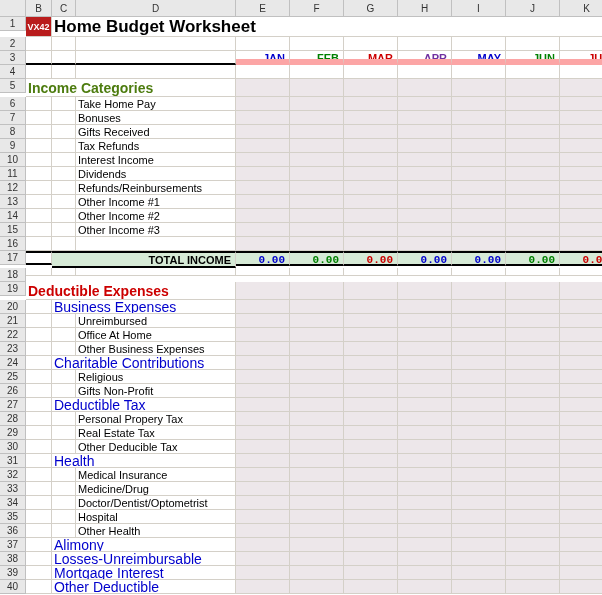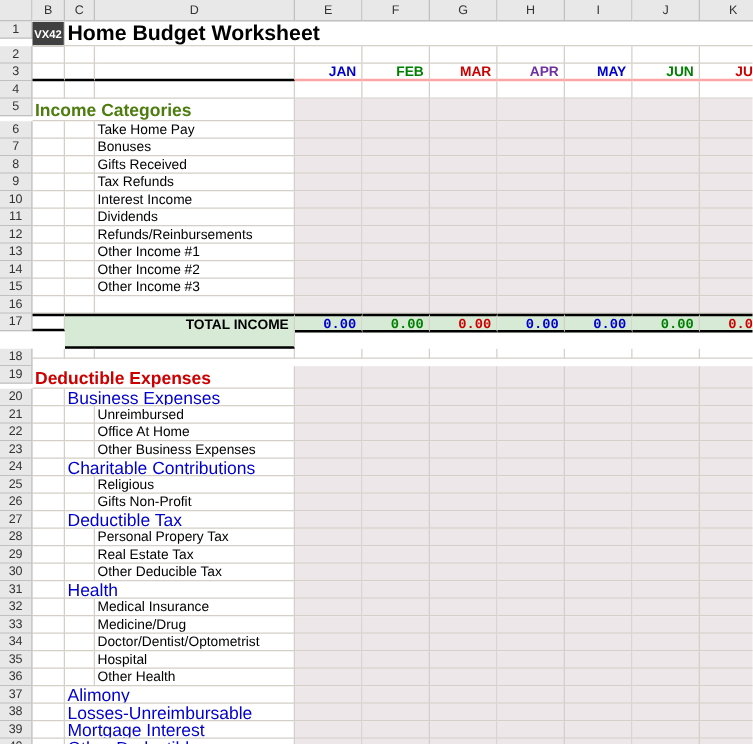--- a/index.html
+++ b/index.html
@@ -3,22 +3,22 @@
 <meta charset="utf-8">
 <style>
 * { margin:0; padding:0; box-sizing:border-box; }
 body { font-family:Arial,sans-serif; font-size:11px; background:#fff; color:#000; width:602px; }
 .sheet { display:grid; grid-template-columns:26px 26px 24px 160px repeat(7,54px); }
 .hdr { background:#e8e8e8; border:1px solid #c0c0c0; border-top:none; border-left:none; text-align:center; font-size:10px; color:#333; height:17px; line-height:17px; position:sticky; top:0; }
 .hdr.corner { background:#e8e8e8; }
 .rh { background:#e8e8e8; border:1px solid #c0c0c0; border-top:none; border-left:none; text-align:center; font-size:10px; color:#333; height:14px; line-height:14px; }
 .cell { border-right:1px solid #d4d0c8; border-bottom:1px solid #d4d0c8; height:14px; line-height:14px; padding:0 2px; white-space:nowrap; overflow:hidden; font-size:11px; }
 .title { font-size:17px; font-weight:bold; font-family:Arial,sans-serif; }
-.logo { background:#404040; color:#fff; font-size:9px; font-weight:bold; text-align:center; display:flex; align-items:center; justify-content:center; }
-.mh { text-align:right; font-weight:bold; border-bottom:2px solid #fca5a5; padding-right:4px; }
+.logo { background:#b91c1c; color:#fff; font-size:9px; font-weight:bold; text-align:center; display:flex; align-items:center; justify-content:center; }
+.mh { text-align:right; font-weight:bold; border-bottom:6px solid #fca5a5; padding-right:4px; }
 .mh.blue { color:#0000cc; }
 .mh.red { color:#cc0000; }
 .mh.green { color:#008000; }
 .mh.purple { color:#7030a0; }
 .sec-blue { color:#4d7c0f; font-weight:bold; font-size:14px; }
 .sec-red { color:#cc0000; font-weight:bold; font-size:14px; }
 .sub-blue { color:#0000cc; font-size:14px; }
 .label { padding-left:2px; }
 .tot-label { font-weight:bold; text-align:right; padding-right:4px; }
 .tot-val { text-align:right; font-weight:bold; padding-right:4px;font-family:Liberation Mono, monospace; }
@@ -204,21 +204,21 @@
     <div class="cell"></div>
     <div class="cell band"></div>
     <div class="cell band"></div>
     <div class="cell band"></div>
     <div class="cell band"></div>
     <div class="cell band"></div>
     <div class="cell band"></div>
     <div class="cell band"></div>
     <div class="rh">17</div>
     <div class="cell" style="border-top:2px solid #000;border-bottom:2px solid #000"></div>
-    <div class="cell tot-label" style="grid-column:span 2;background:#d6ead6;border-top:2px solid #000;border-bottom:2px solid #000;height:28px;line-height:15px">TOTAL INCOME</div>
+    <div class="cell tot-label" style="grid-column:span 2;background:#d6ead6;border-top:2px solid #000;border-bottom:2px solid #000;height:17px;line-height:15px">TOTAL INCOME</div>
     <div class="cell tot-val tv-blue" style="background:#d6ead6;border-top:2px solid #000;border-bottom:2px solid #000;height:15px;line-height:15px">0.00</div>
     <div class="cell tot-val tv-green" style="background:#d6ead6;border-top:2px solid #000;border-bottom:2px solid #000;height:15px;line-height:15px">0.00</div>
     <div class="cell tot-val tv-red" style="background:#d6ead6;border-top:2px solid #000;border-bottom:2px solid #000;height:15px;line-height:15px">0.00</div>
     <div class="cell tot-val tv-blue" style="background:#d6ead6;border-top:2px solid #000;border-bottom:2px solid #000;height:15px;line-height:15px">0.00</div>
     <div class="cell tot-val tv-blue" style="background:#d6ead6;border-top:2px solid #000;border-bottom:2px solid #000;height:15px;line-height:15px">0.00</div>
     <div class="cell tot-val tv-green" style="background:#d6ead6;border-top:2px solid #000;border-bottom:2px solid #000;height:15px;line-height:15px">0.00</div>
     <div class="cell tot-val tv-red" style="background:#d6ead6;border-top:2px solid #000;border-bottom:2px solid #000;height:15px;line-height:15px">0.00</div>
     <div class="rh">18</div>
     <div class="cell" style="height:8px"></div>
     <div class="cell" style="height:8px"></div>

